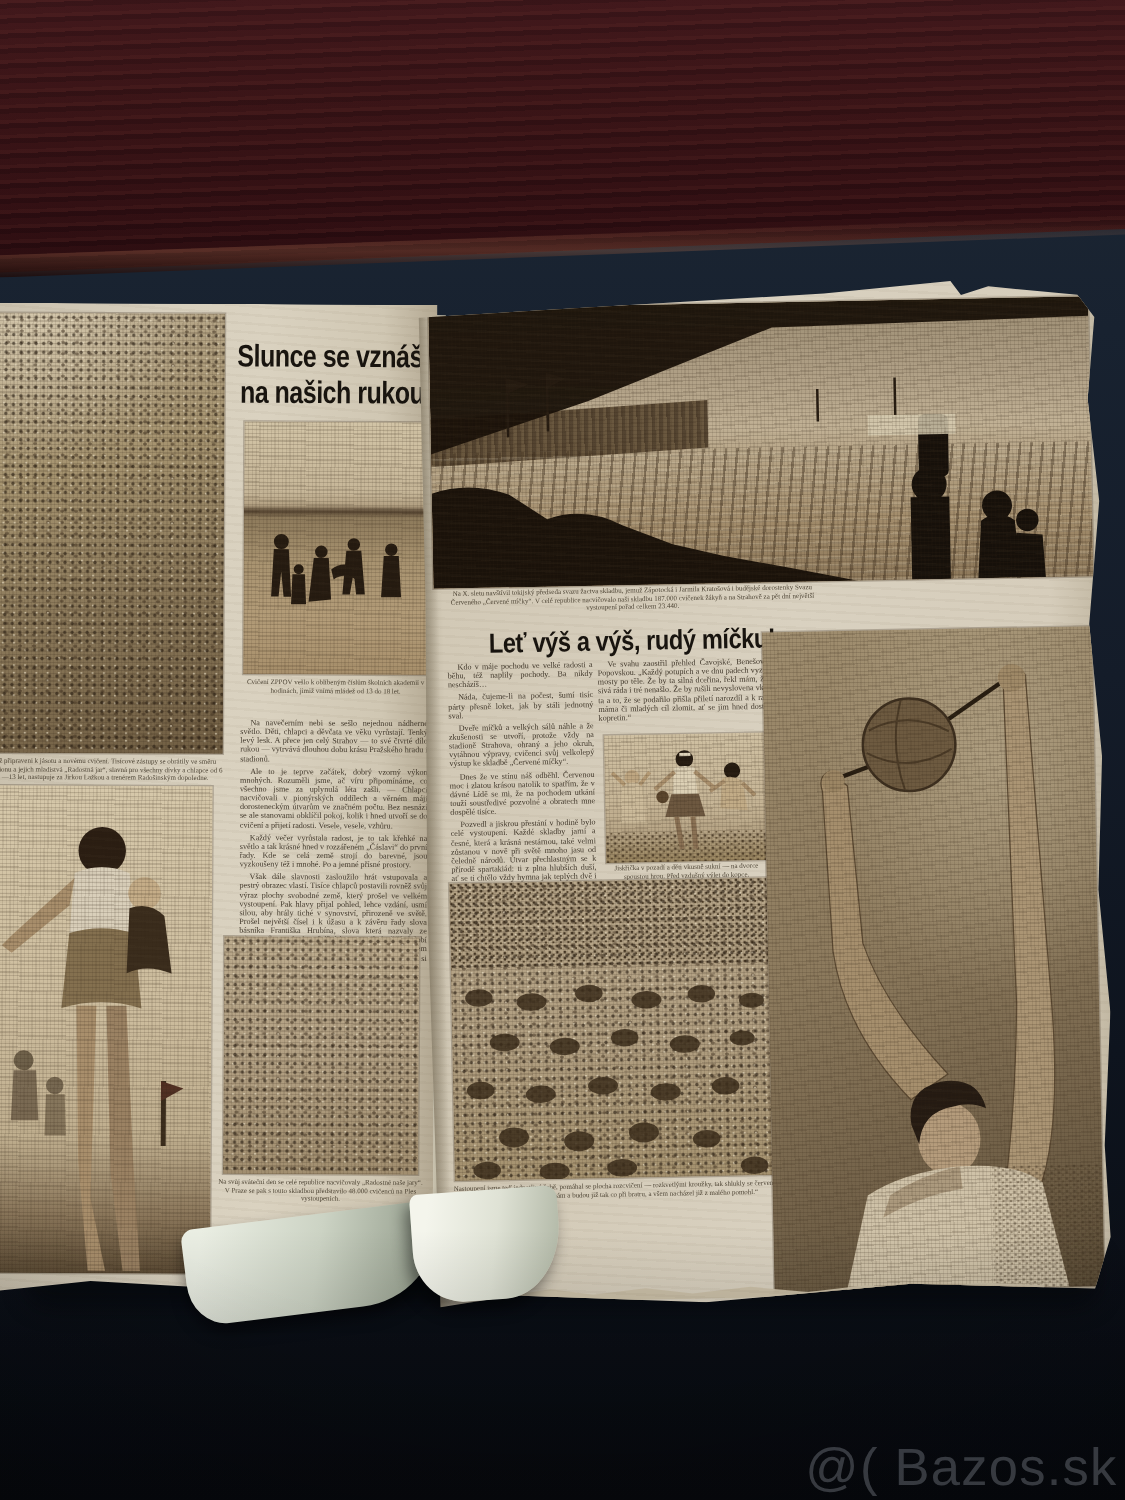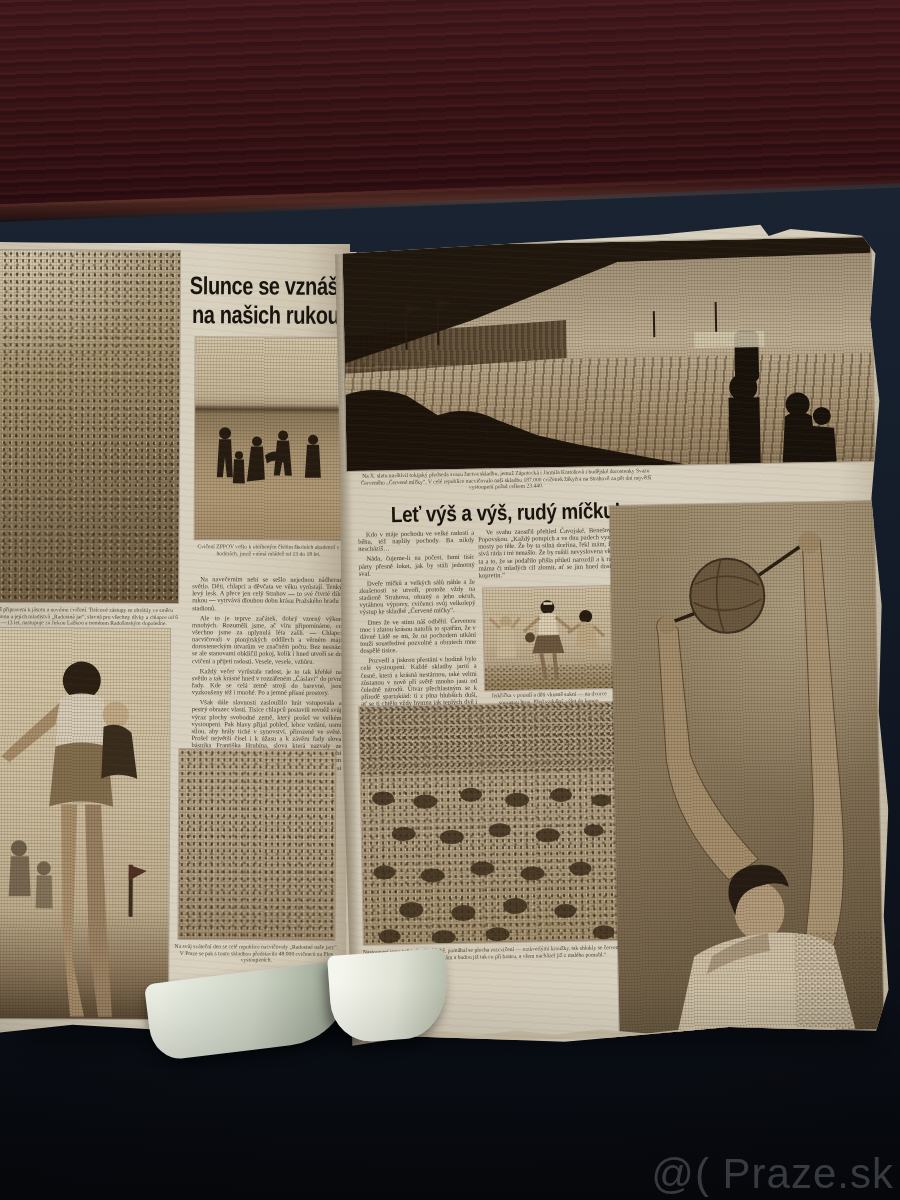--- a/index.html
+++ b/index.html
@@ -299,14 +299,14 @@
       </svg>
     </div>
 
     <div class="torn-strip"></div>
   </div>
 
   <div class="curl-left"></div>
   <div class="curl-right"></div>
 
   <div class="vignette"></div>
-  <div class="watermark">@( Praze.sk</div>
+  <div class="watermark">@( Bazos.sk</div>
 </div>
 
 </body></html>

